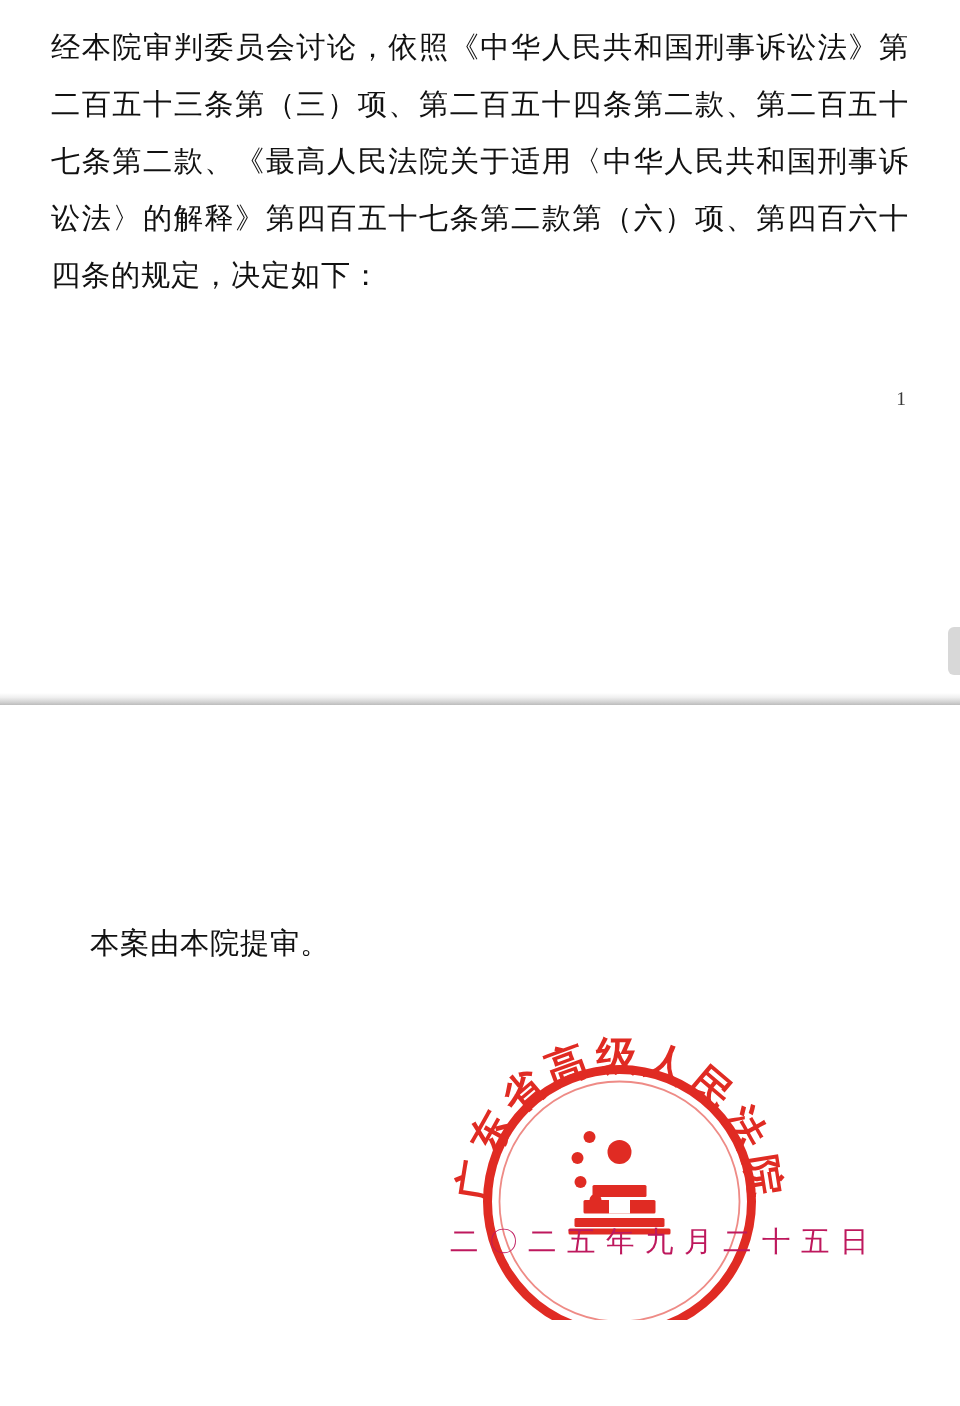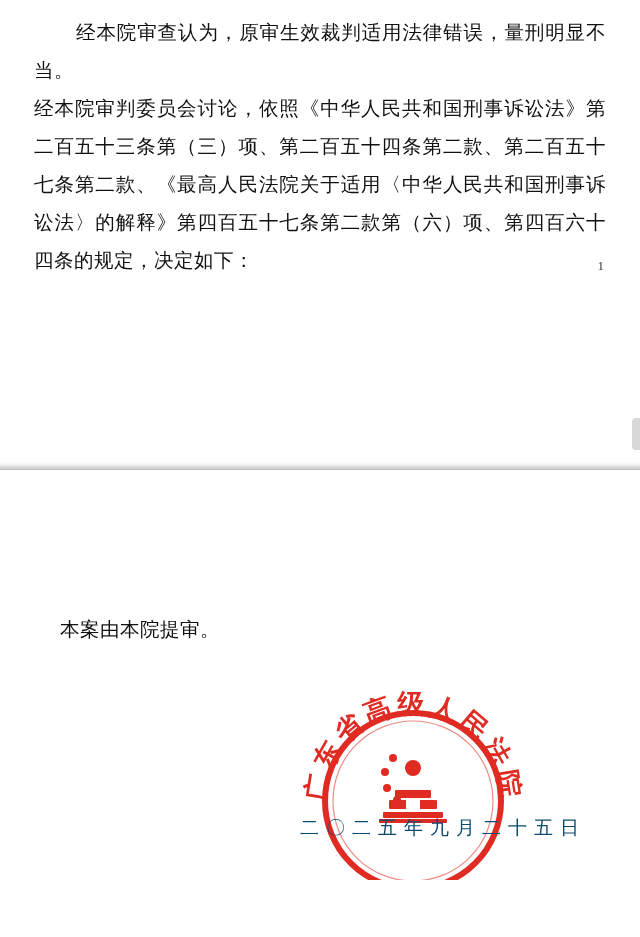--- a/index.html
+++ b/index.html
@@ -110,42 +110,39 @@
   }
   .seal svg { display: block; }
 
   .seal-date {
     position: absolute;
     left: 300px;
     top: 345px;
     width: 300px;
     font-size: 19px;
     letter-spacing: 7px;
-    color: #0c4a6e;
+    color: #be185d;
     font-family: "Liberation Serif", "DejaVu Serif", serif;
     white-space: nowrap;
   }
 
   .bottom-white {
     position: absolute;
     left: 0;
     top: 880px;
     width: 640px;
     height: 57px;
     background: #ffffff;
   }
 </style>
 </head>
 <body>
 
 <div class="page page-top">
 
-  <p class="para indent">
-    <span>经本院审查认为，</span><span class="hl-underline">原审生效裁判适用法律错误，量刑明显不当</span><span>。</span>
-  </p>
 
   <p class="para">经本院审判委员会讨论，依照《中华人民共和国刑事诉讼法》第二百五十三条第（三）项、第二百五十四条第二款、第二百五十七条第二款、《最高人民法院关于适用〈中华人民共和国刑事诉讼法〉的解释》第四百五十七条第二款第（六）项、第四百六十四条的规定，决定如下：</p>
 
   <div class="page-number">1</div>
 
   <div class="edge-nick"></div>
 </div>
 
 <div class="seam"></div>
 

